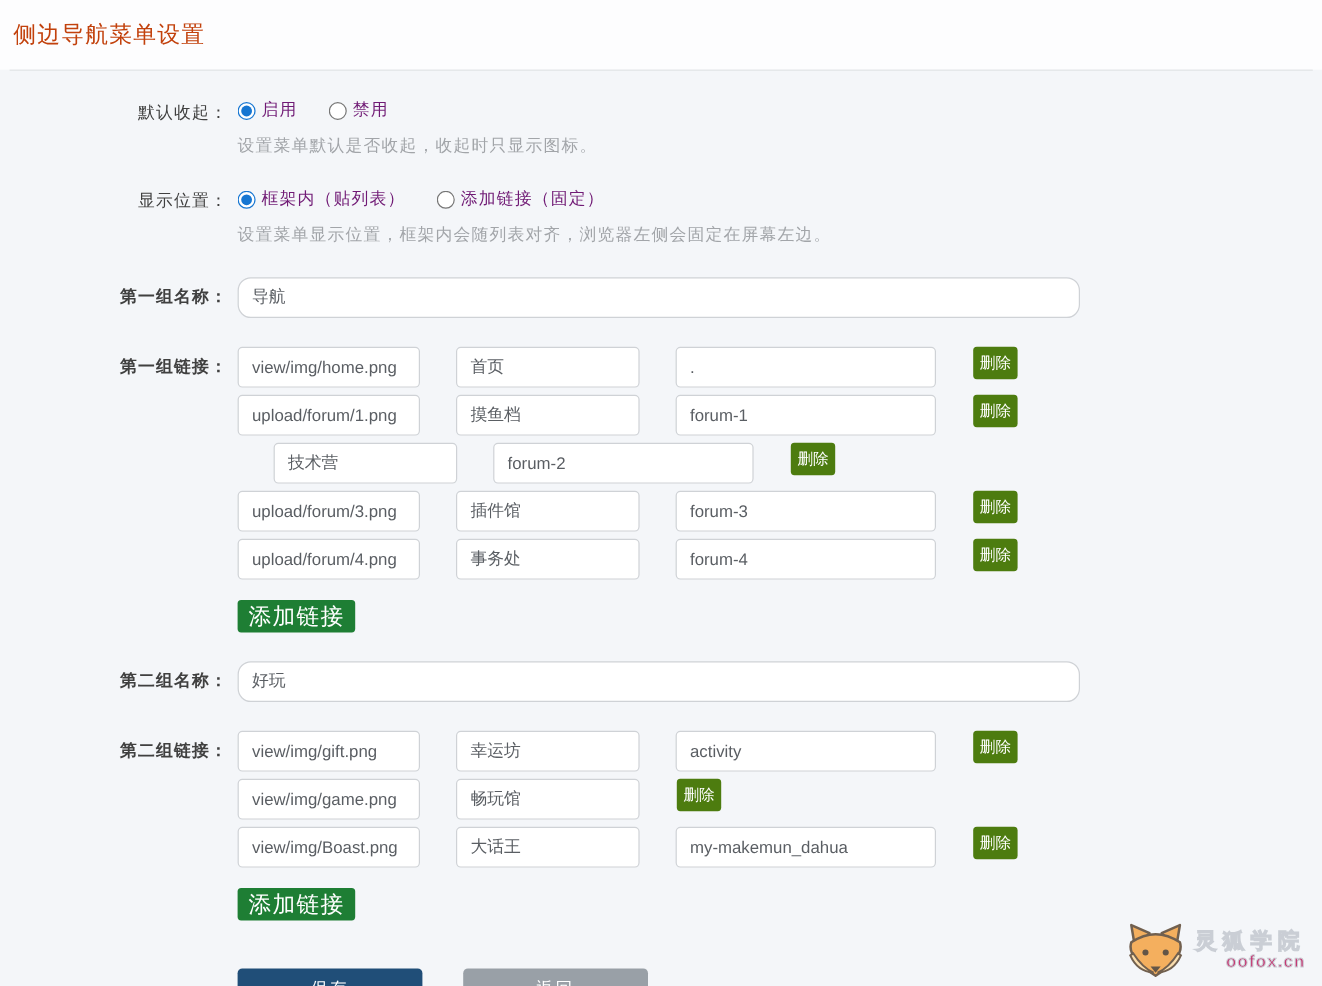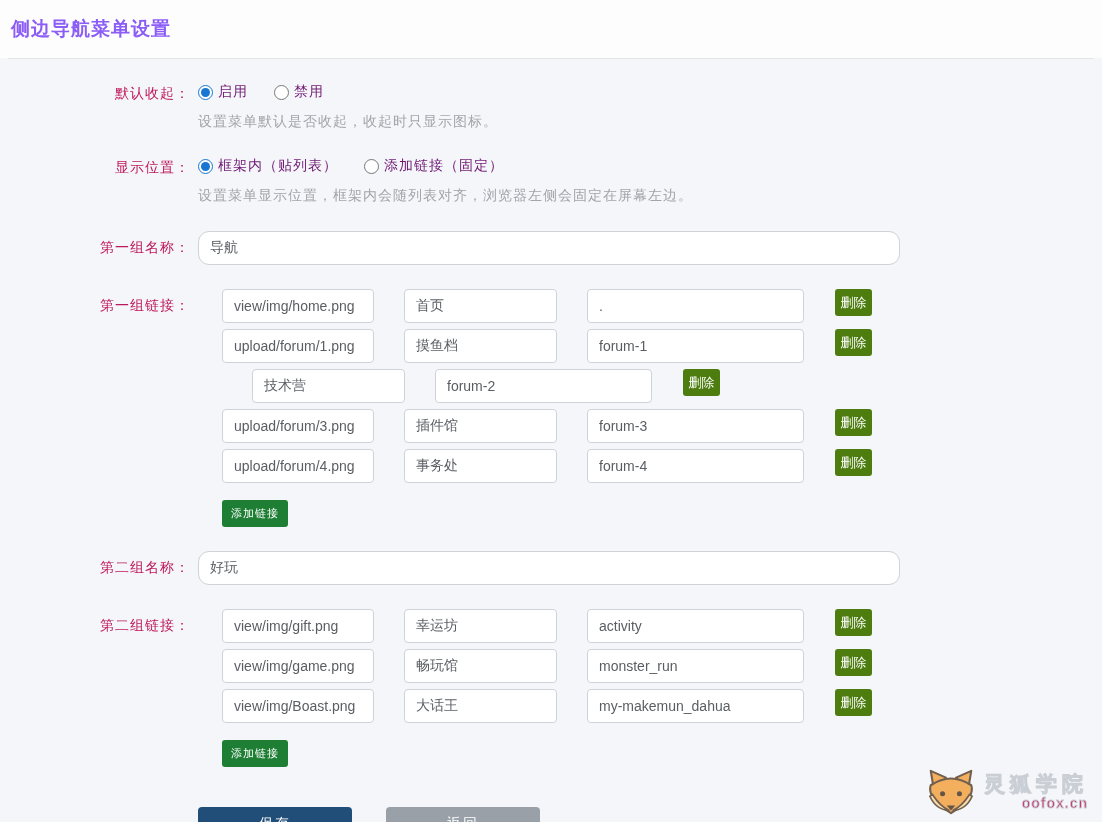--- a/index.html
+++ b/index.html
@@ -12,30 +12,30 @@
     position: relative;
     overflow: hidden;
   }
   .header {
     background: #fdfdfe;
     height: 58px;
     display: flex;
     align-items: center;
     padding-left: 11px;
   }
-  .page-title { font-size: 19px; font-weight: 700; color: #8b5cf6; letter-spacing: 1px; }
+  .page-title { font-size: 19px; font-weight: 400; color: #c2410c; letter-spacing: 1px; }
   .divider { border-bottom: 1px solid #e2e4e6; margin: 0 8px; }
   .main { padding-top: 24px; }
 
   .form-row { display: flex; align-items: flex-start; }
   .label-col {
     width: 190px;
     flex: 0 0 190px;
     text-align: right;
-    color: #be185d;
+    color: #404040;
     letter-spacing: 1px;
   }
   .content-col { margin-left: 8px; }
 
   
   .radio-row { margin-bottom: 10px; }
   .radio-row .label-col { padding-top: 2px; }
   .radio-group { display: flex; align-items: center; }
   .radio-opt { display: flex; align-items: center; margin-right: 26px; cursor: pointer; }
   .radio-opt input[type="radio"] {
@@ -55,21 +55,21 @@
     background: #fff;
     border: 1px solid #cfd2d6;
     border-radius: 4px;
     padding: 6px 11px;
     font-size: 14px;
     color: #5a5e63;
     font-family: "Liberation Sans", "DejaVu Sans", sans-serif;
     outline: none;
   }
   .name-row { margin-bottom: 24px; }
-  .name-row .label-col, .links-label { padding-top: 8px; }
+  .name-row .label-col, .links-label { padding-top: 8px; font-weight: bold; }
   .group-name-input { width: 702px; border-radius: 11px; }
 
   .links-rows { display: flex; flex-direction: column; }
   .link-row { display: flex; align-items: flex-start; margin-bottom: 6px; }
   .link-icon-input  { width: 152px; }
   .link-title-input { width: 153px; margin-left: 30px; }
   .link-url-input   { width: 217px; margin-left: 30px; }
 
   .btn {
     display: inline-flex;
@@ -85,45 +85,45 @@
     background: #4d7c0f;
     width: 37px; height: 27px;
     font-size: 13px;
     margin-left: 31px;
     border-radius: 3px;
   }
   .add-btn {
     background: #1e7e34;
     height: 27px;
     padding: 0 9px;
-    font-size: 11px;
+    font-size: 19px;
     margin-top: 11px;
     border-radius: 3px;
     letter-spacing: 1px;
   }
   .add-row { margin-bottom: 24px; }
-  .links-block { margin-bottom: 0; gap: 24px; }
+  .links-block { margin-bottom: 0; }
 
   .actions-row { margin-top: 16px; }
   .save-btn { background: #204e78; width: 154px; height: 34px; font-size: 14px; letter-spacing: 2px; }
   .back-btn { background: #99a0a7; width: 154px; height: 34px; font-size: 14px; margin-left: 30px; letter-spacing: 2px; }
 
   
   .watermark {
     position: absolute;
     right: 14px;
     bottom: 6px;
     display: flex;
     align-items: center;
     opacity: 0.85;
   }
   .fox-logo { width: 54px; height: 48px; margin-right: 6px; }
   .wm-text { display: flex; flex-direction: column; align-items: flex-end; }
   .wm-name {
-    font-size: 21px;
+    font-size: 18px;
     letter-spacing: 5px;
     color: #e9ebee;
     -webkit-text-stroke: 1px #c3c8cf;
     font-weight: 700;
     line-height: 1.05;
   }
   .wm-site {
     font-size: 14px;
     color: #be185d;
     -webkit-text-stroke: 0.8px #c3c8cf;
@@ -237,21 +237,20 @@
       <div class="links-rows">
           <div class="link-row">
             <input type="text" class="text-input link-icon-input" value="view/img/gift.png" style="">
             <input type="text" class="text-input link-title-input" value="幸运坊" style="">
             <input type="text" class="text-input link-url-input" value="activity" style="">
             <button class="btn delete-btn">删除</button>
           </div>
           <div class="link-row">
             <input type="text" class="text-input link-icon-input" value="view/img/game.png" style="">
             <input type="text" class="text-input link-title-input" value="畅玩馆" style="">
-            <input type="text" class="text-input link-url-input" value="monster_run" style="">
             <button class="btn delete-btn">删除</button>
           </div>
           <div class="link-row">
             <input type="text" class="text-input link-icon-input" value="view/img/Boast.png" style="">
             <input type="text" class="text-input link-title-input" value="大话王" style="">
             <input type="text" class="text-input link-url-input" value="my-makemun_dahua" style="">
             <button class="btn delete-btn">删除</button>
           </div>
         </div>
       <div class="add-row">

